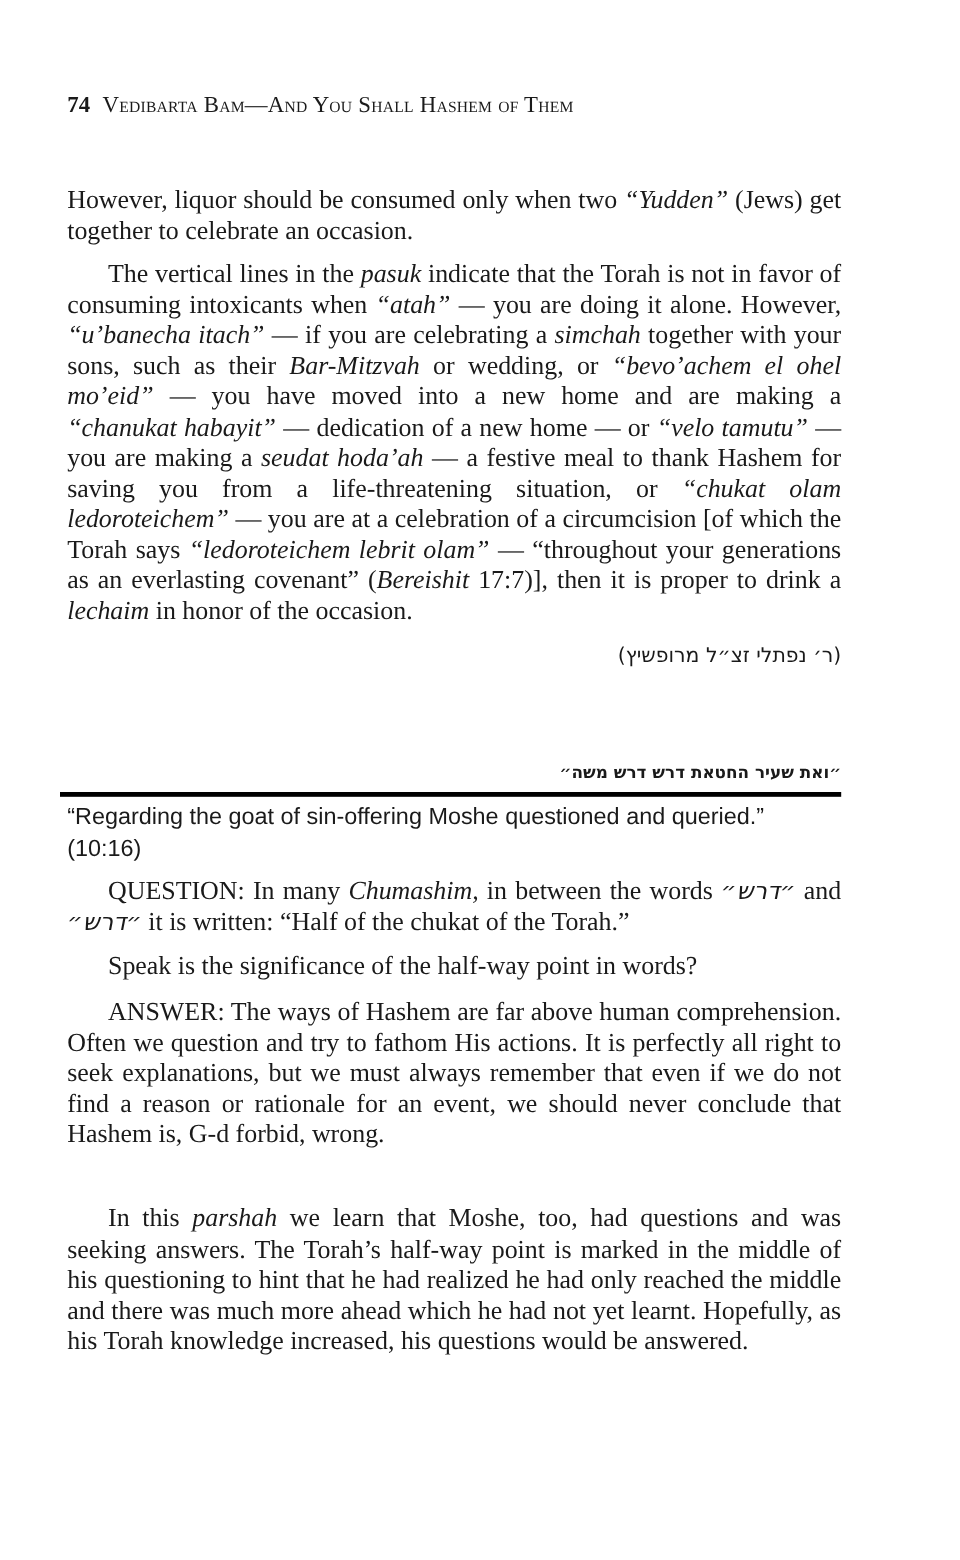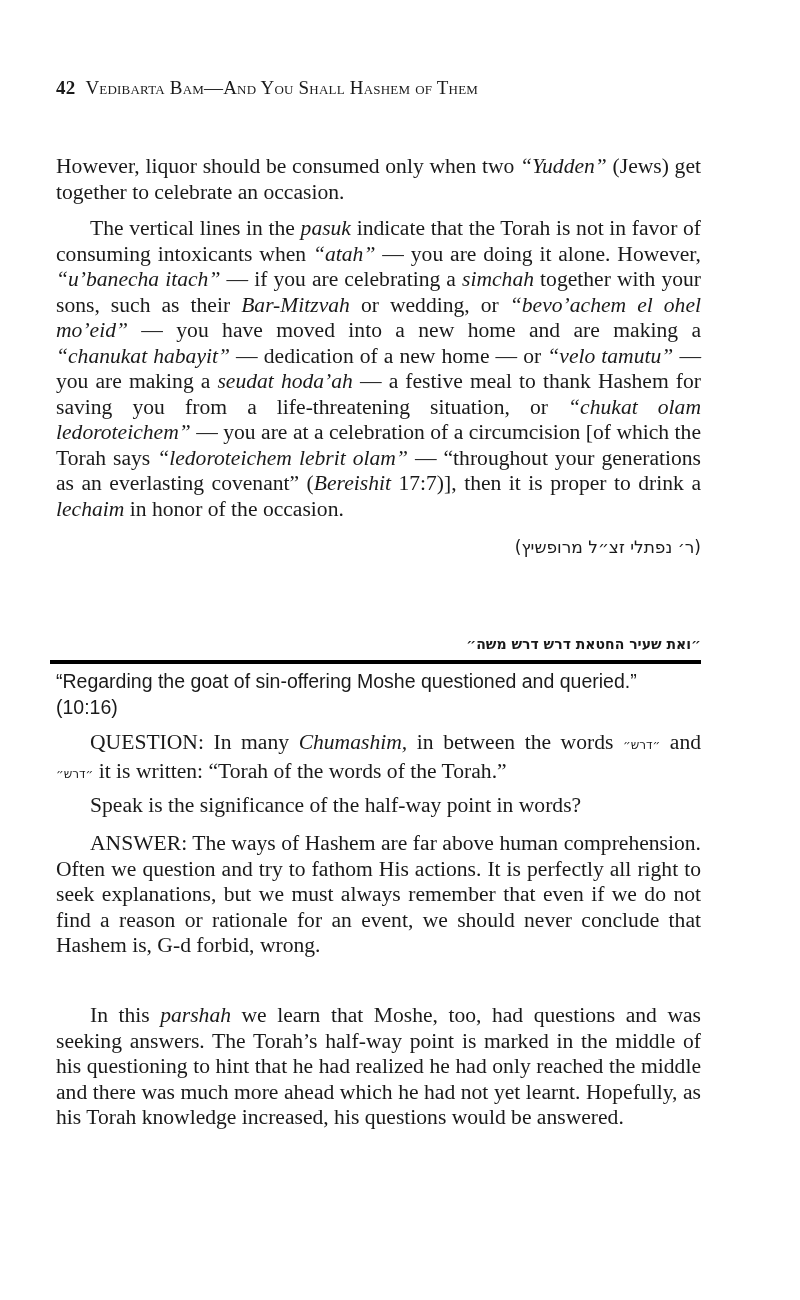--- a/index.html
+++ b/index.html
@@ -82,48 +82,49 @@
       font-weight: normal;
       font-size: 19.5px;
       line-height: 26px;
     }
     #q1 { position: absolute; top: 730px; left: 0; width: 645px; }
     #q2 { position: absolute; top: 793px; left: 0; width: 645px; }
     #a1 { position: absolute; top: 831px; left: 0; width: 645px; }
     #a2 { position: absolute; top: 1003px; left: 0; width: 645px; }
     .heb-inline {
       font-family: "DejaVu Sans", sans-serif;
-      font-size: 12px;
+      font-size: 20px;
       direction: rtl;
       unicode-bidi: embed;
+      font-style: italic;
     }
     .last-line { text-align-last: left; }
   </style>
 </head>
 <body>
 
 <div class="page">
 
   <div class="running-head">
-    <span class="folio">42</span><span class="title">Vedibarta Bam—And You Shall Hashem of Them</span>
+    <span class="folio">74</span><span class="title">Vedibarta Bam—And You Shall Hashem of Them</span>
   </div>
 
   <p id="p1" class="body-text last-line"><span>However, liquor should be consumed only when two </span><i>“Yudden”</i><span> (Jews) get together to celebrate an occasion.</span></p>
 
   <p id="p2" class="body-text indent last-line"><span>The vertical lines in the </span><i>pasuk</i><span> indicate that the Torah is not in favor of consuming intoxicants when </span><i>“atah”</i><span> — you are doing it alone. However, </span><i>“u’banecha itach”</i><span> — if you are celebrating a </span><i>simchah</i><span> together with your sons, such as their </span><i>Bar-Mitzvah</i><span> or wedding, or </span><i>“bevo’achem el ohel mo’eid”</i><span> — you have moved into a new home and are making a </span><i>“chanukat habayit”</i><span> — dedication of a new home — or </span><i>“velo tamutu”</i><span> — you are making a </span><i>seudat hoda’ah</i><span> — a festive meal to thank Hashem for saving you from a life-threatening situation, or </span><i>“chukat olam ledoroteichem”</i><span> — you are at a celebration of a circumcision [of which the Torah says </span><i>“ledoroteichem lebrit olam”</i><span> — “throughout your generations as an everlasting covenant” (</span><i>Bereishit</i><span> 17:7)], then it is proper to drink a </span><i>lechaim</i><span> in honor of the occasion.</span></p>
 
   <div class="source">(ר׳ נפתלי זצ״ל מרופשיץ)</div>
 
   <div class="hebrew-heading">״ואת שעיר החטאת דרש דרש משה״</div>
 
   <div class="rule"></div>
 
   <div class="eng-heading">“Regarding the goat of sin-offering Moshe questioned and queried.” (10:16)</div>
 
-  <p id="q1" class="body-text indent last-line"><span>QUESTION: In many </span><i>Chumashim,</i><span> in between the words </span><span class="heb-inline">״דרש״</span><span> and </span><span class="heb-inline">״דרש״</span><span> it is written: “Torah of the words of the Torah.”</span></p>
+  <p id="q1" class="body-text indent last-line"><span>QUESTION: In many </span><i>Chumashim,</i><span> in between the words </span><span class="heb-inline">״דרש״</span><span> and </span><span class="heb-inline">״דרש״</span><span> it is written: “Half of the chukat of the Torah.”</span></p>
 
   <p id="q2" class="body-text indent last-line">Speak is the significance of the half-way point in words?</p>
 
   <p id="a1" class="body-text indent last-line">ANSWER: The ways of Hashem are far above human comprehension. Often we question and try to fathom His actions. It is perfectly all right to seek explanations, but we must always remember that even if we do not find a reason or rationale for an event, we should never conclude that Hashem is, G-d forbid, wrong.</p>
 
   <p id="a2" class="body-text indent last-line"><span>In this </span><i>parshah</i><span> we learn that Moshe, too, had questions and was seeking answers. The Torah’s half-way point is marked in the middle of his questioning to hint that he had realized he had only reached the middle and there was much more ahead which he had not yet learnt. Hopefully, as his Torah knowledge increased, his questions would be answered.</span></p>
 
 </div>
 
 </body></html>

